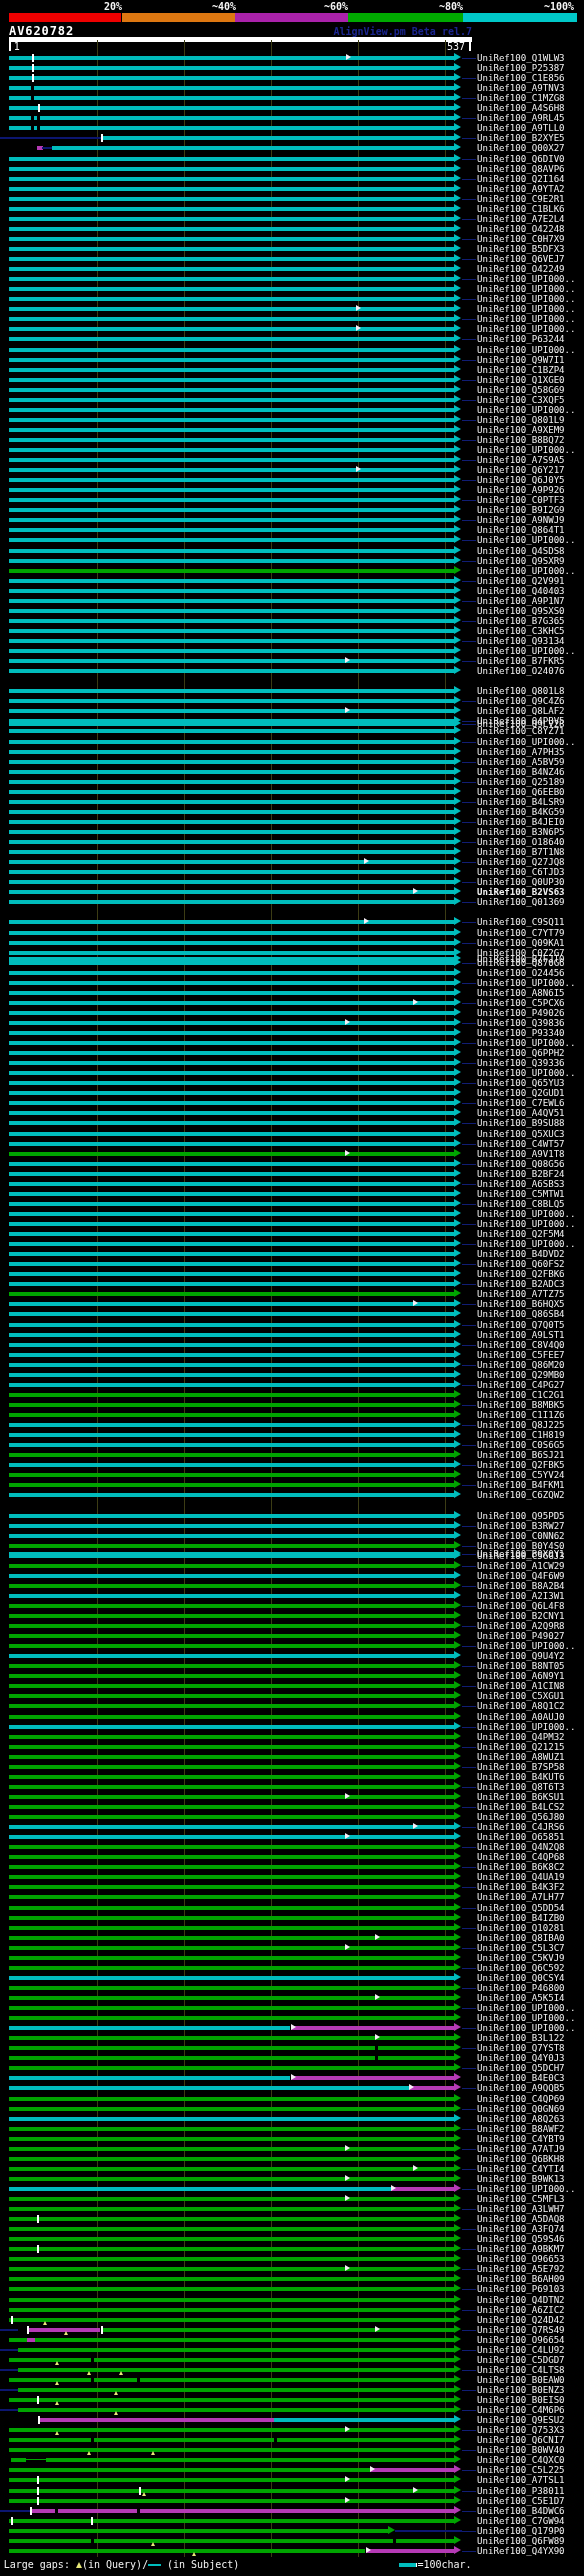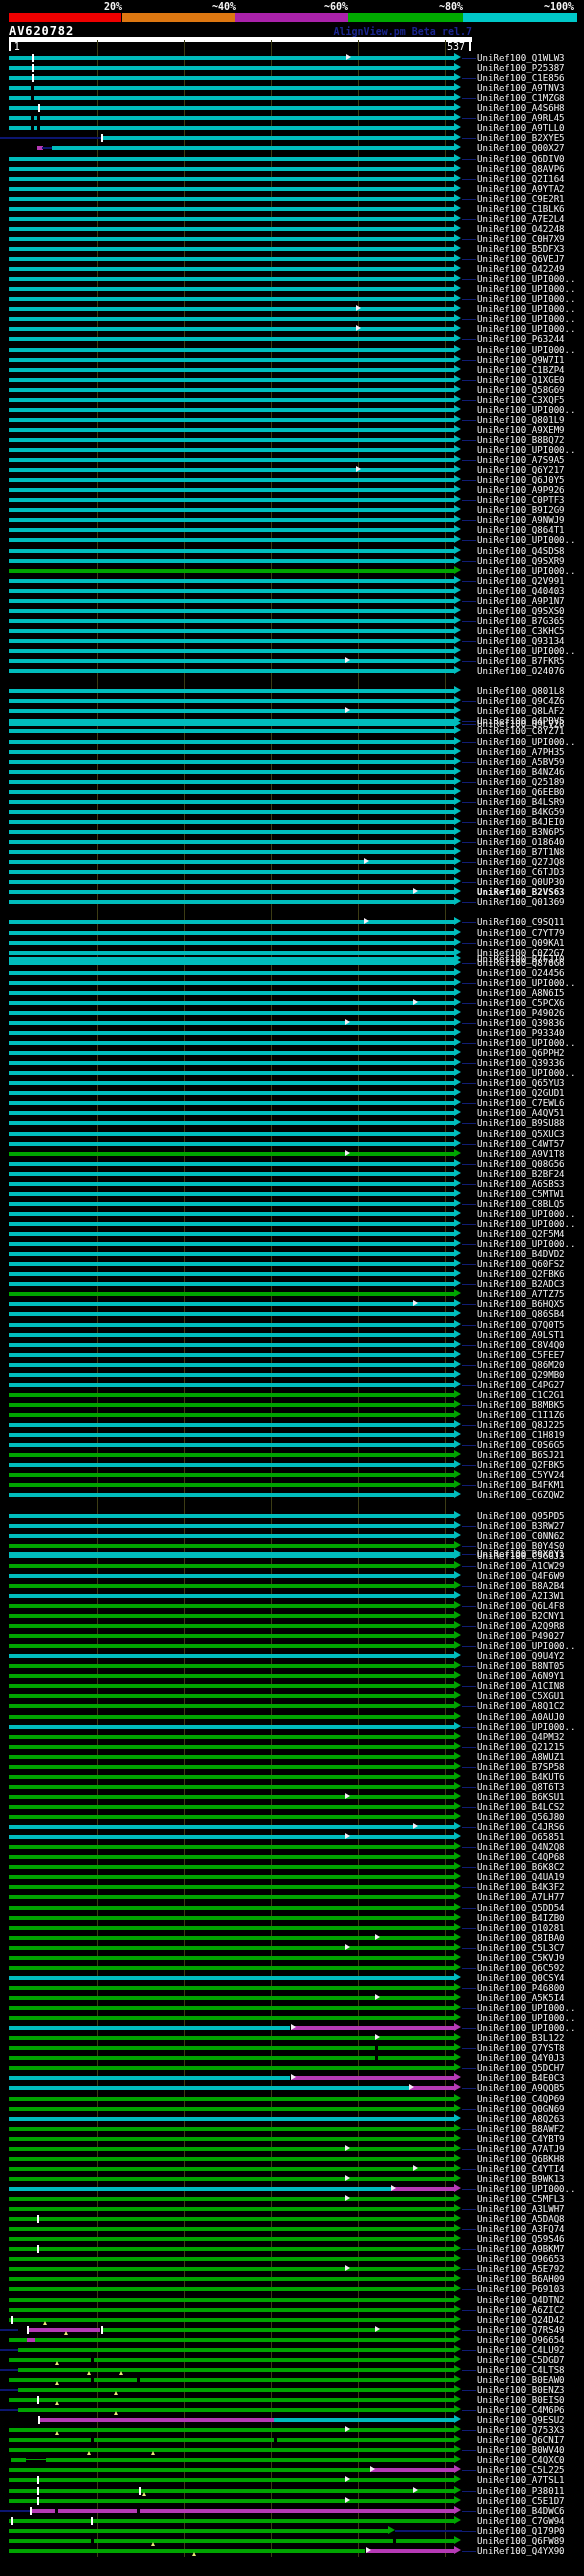--- a/index.html
+++ b/index.html
@@ -1543,14 +1543,18 @@
         <div class="bar" style="left: 9.1px; width: 356px; background: rgb(0, 164, 0);"></div>
         <div class="bar" style="left: 366px; width: 89px; background: rgb(181, 58, 181);"></div>
         <div class="arrow" style="left: 454px; border-left-color: rgb(181, 58, 181);"></div>
         <div class="jmark" style="left: 366px;"></div>
         <div class="ygap" style="left: 192px;"></div>
         <div class="connector"></div>
         <div class="hit-label">UniRef100_Q4YX90</div>
       </div>
     </div>
 
+  <div class="legend">
+    <div class="legend-left"><span>Large gaps: </span><span class="ltri"></span><span>(in Query)/</span><span class="ldash"></span><span> (in Subject)</span></div>
+    <div class="legend-right"><span class="scalebar"></span><span>=100char.</span></div>
+  </div>
 </div>
 
 
 </body></html>

